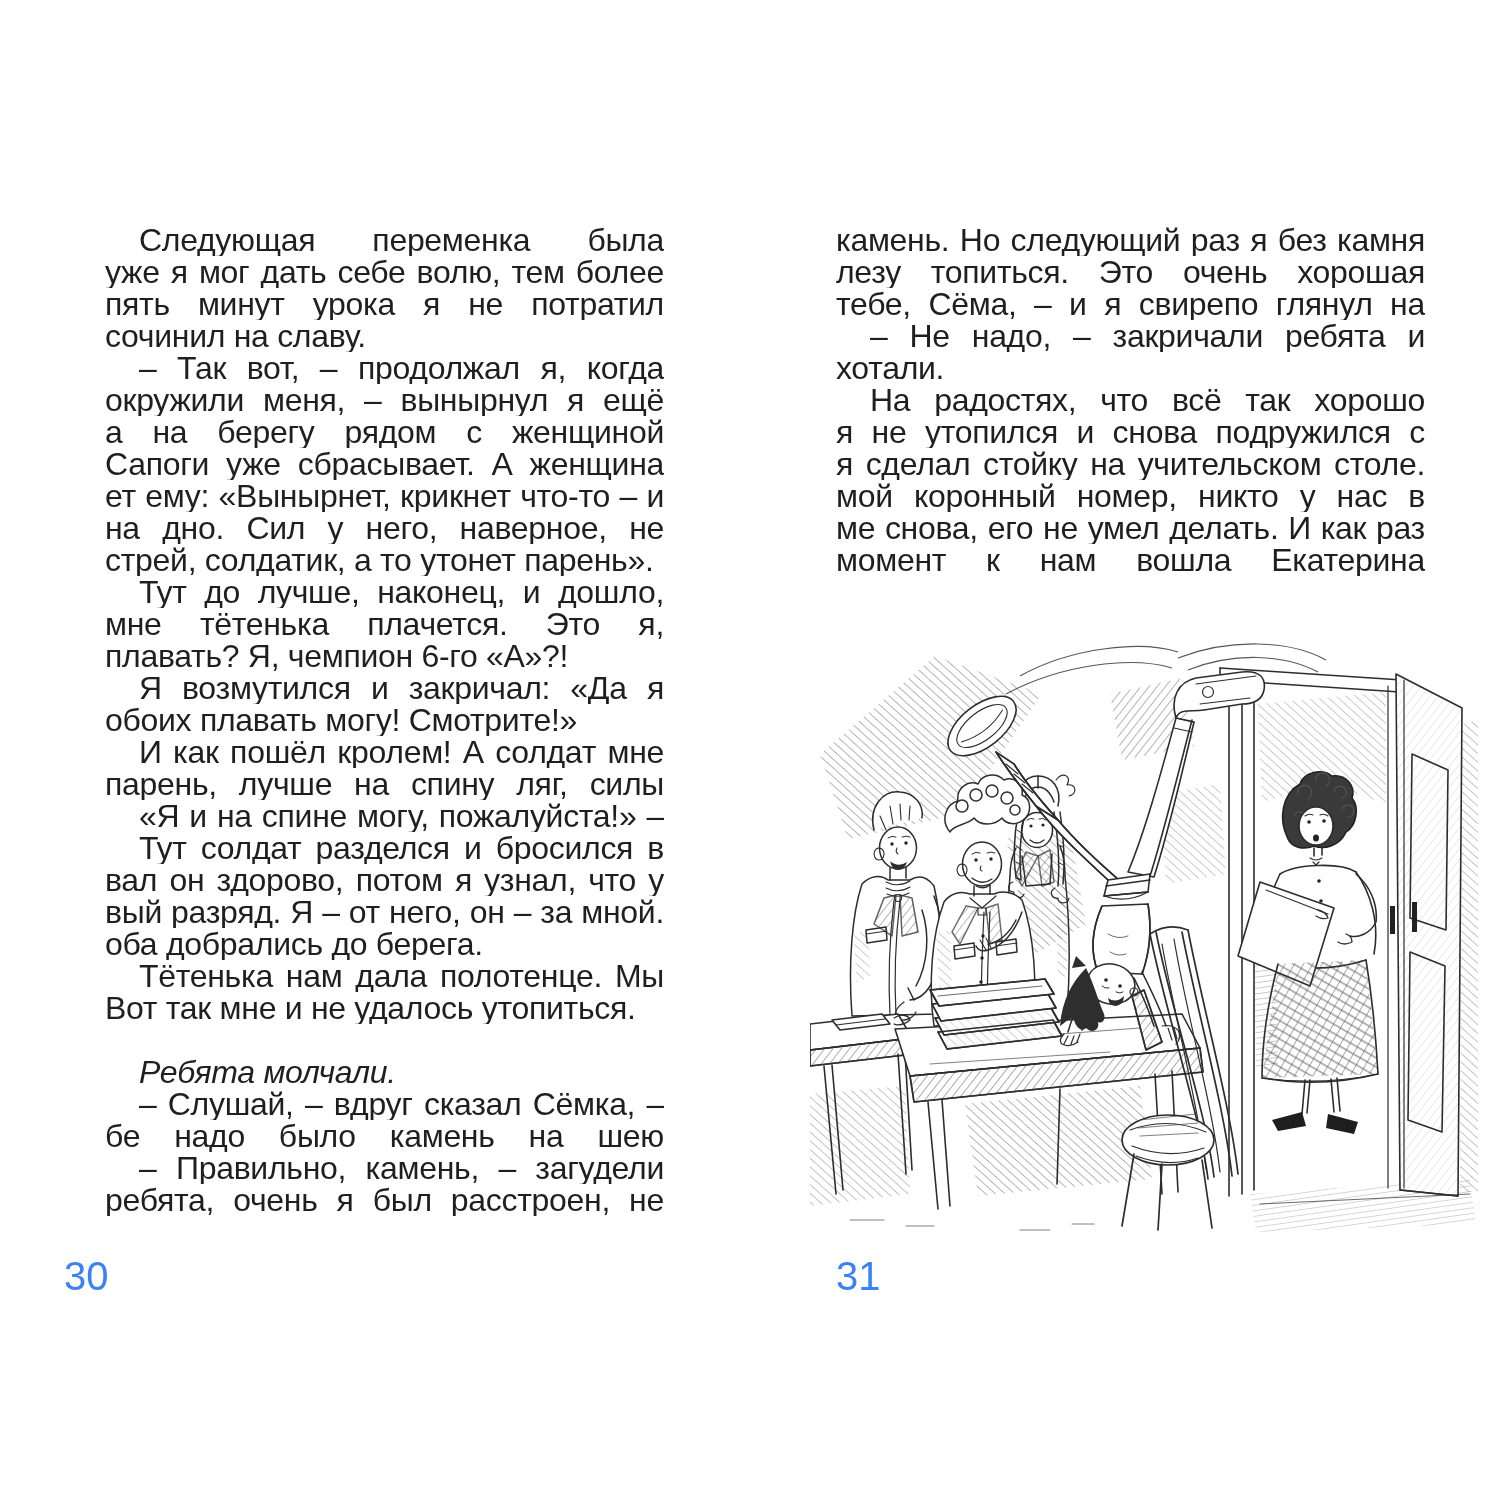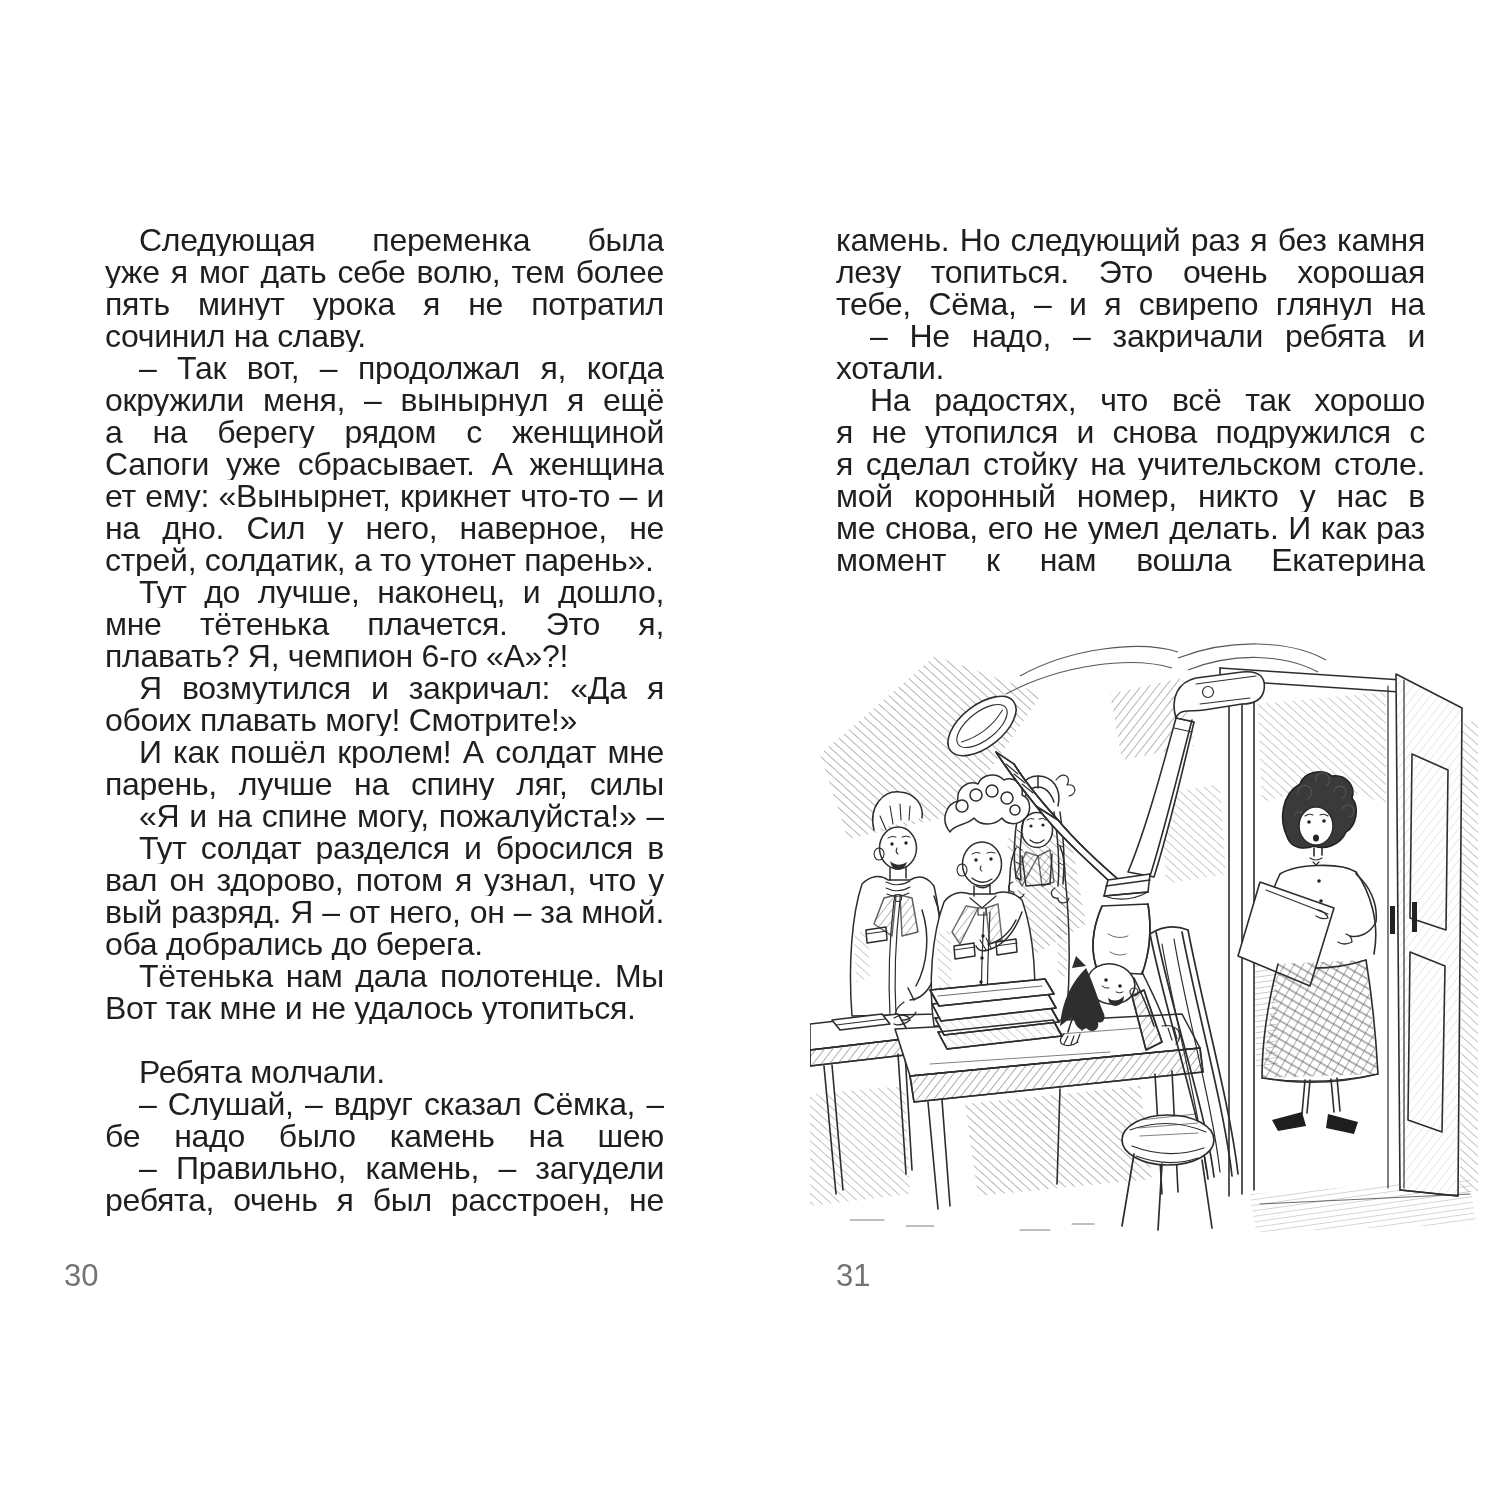--- a/index.html
+++ b/index.html
@@ -8,36 +8,36 @@
     width:1500px;height:1500px;
     background:#ffffff;
     font-family:"Liberation Sans", sans-serif;
     color:#1f1f1f;
     overflow:hidden;
   }
   .page-col{position:absolute;top:224px;}
   #left-col{left:105px;width:559px;}
   #right-col{left:836px;width:589px;}
   .para{margin:0;}
-  .para.gap{margin-top:32px;}
+  .para.gap{margin-top:32px;font-style:italic;}
   .line{
     font-size:32px;
     line-height:32px;
     height:32px;
     letter-spacing:-0.3px;
     text-align:justify;
     text-align-last:justify;
     overflow:hidden;
     white-space:normal;
   }
   .line.lastline{text-align-last:left;}
   .line.indent{text-indent:34px;}
   .pagenum{
     position:absolute;top:1256px;
-    font-size:31px;line-height:40px;color:#737373;
+    font-size:40px;line-height:40px;color:#3b82f6;
   }
   #pagenum-left{left:64px;}
   #pagenum-right{left:836px;width:594px;}
   #illustration-box{
     position:absolute;left:810px;top:634px;width:672px;height:606px;
   }
   #illustration-box svg{display:block;width:100%;height:100%;}
 </style>
 </head>
 <body>

